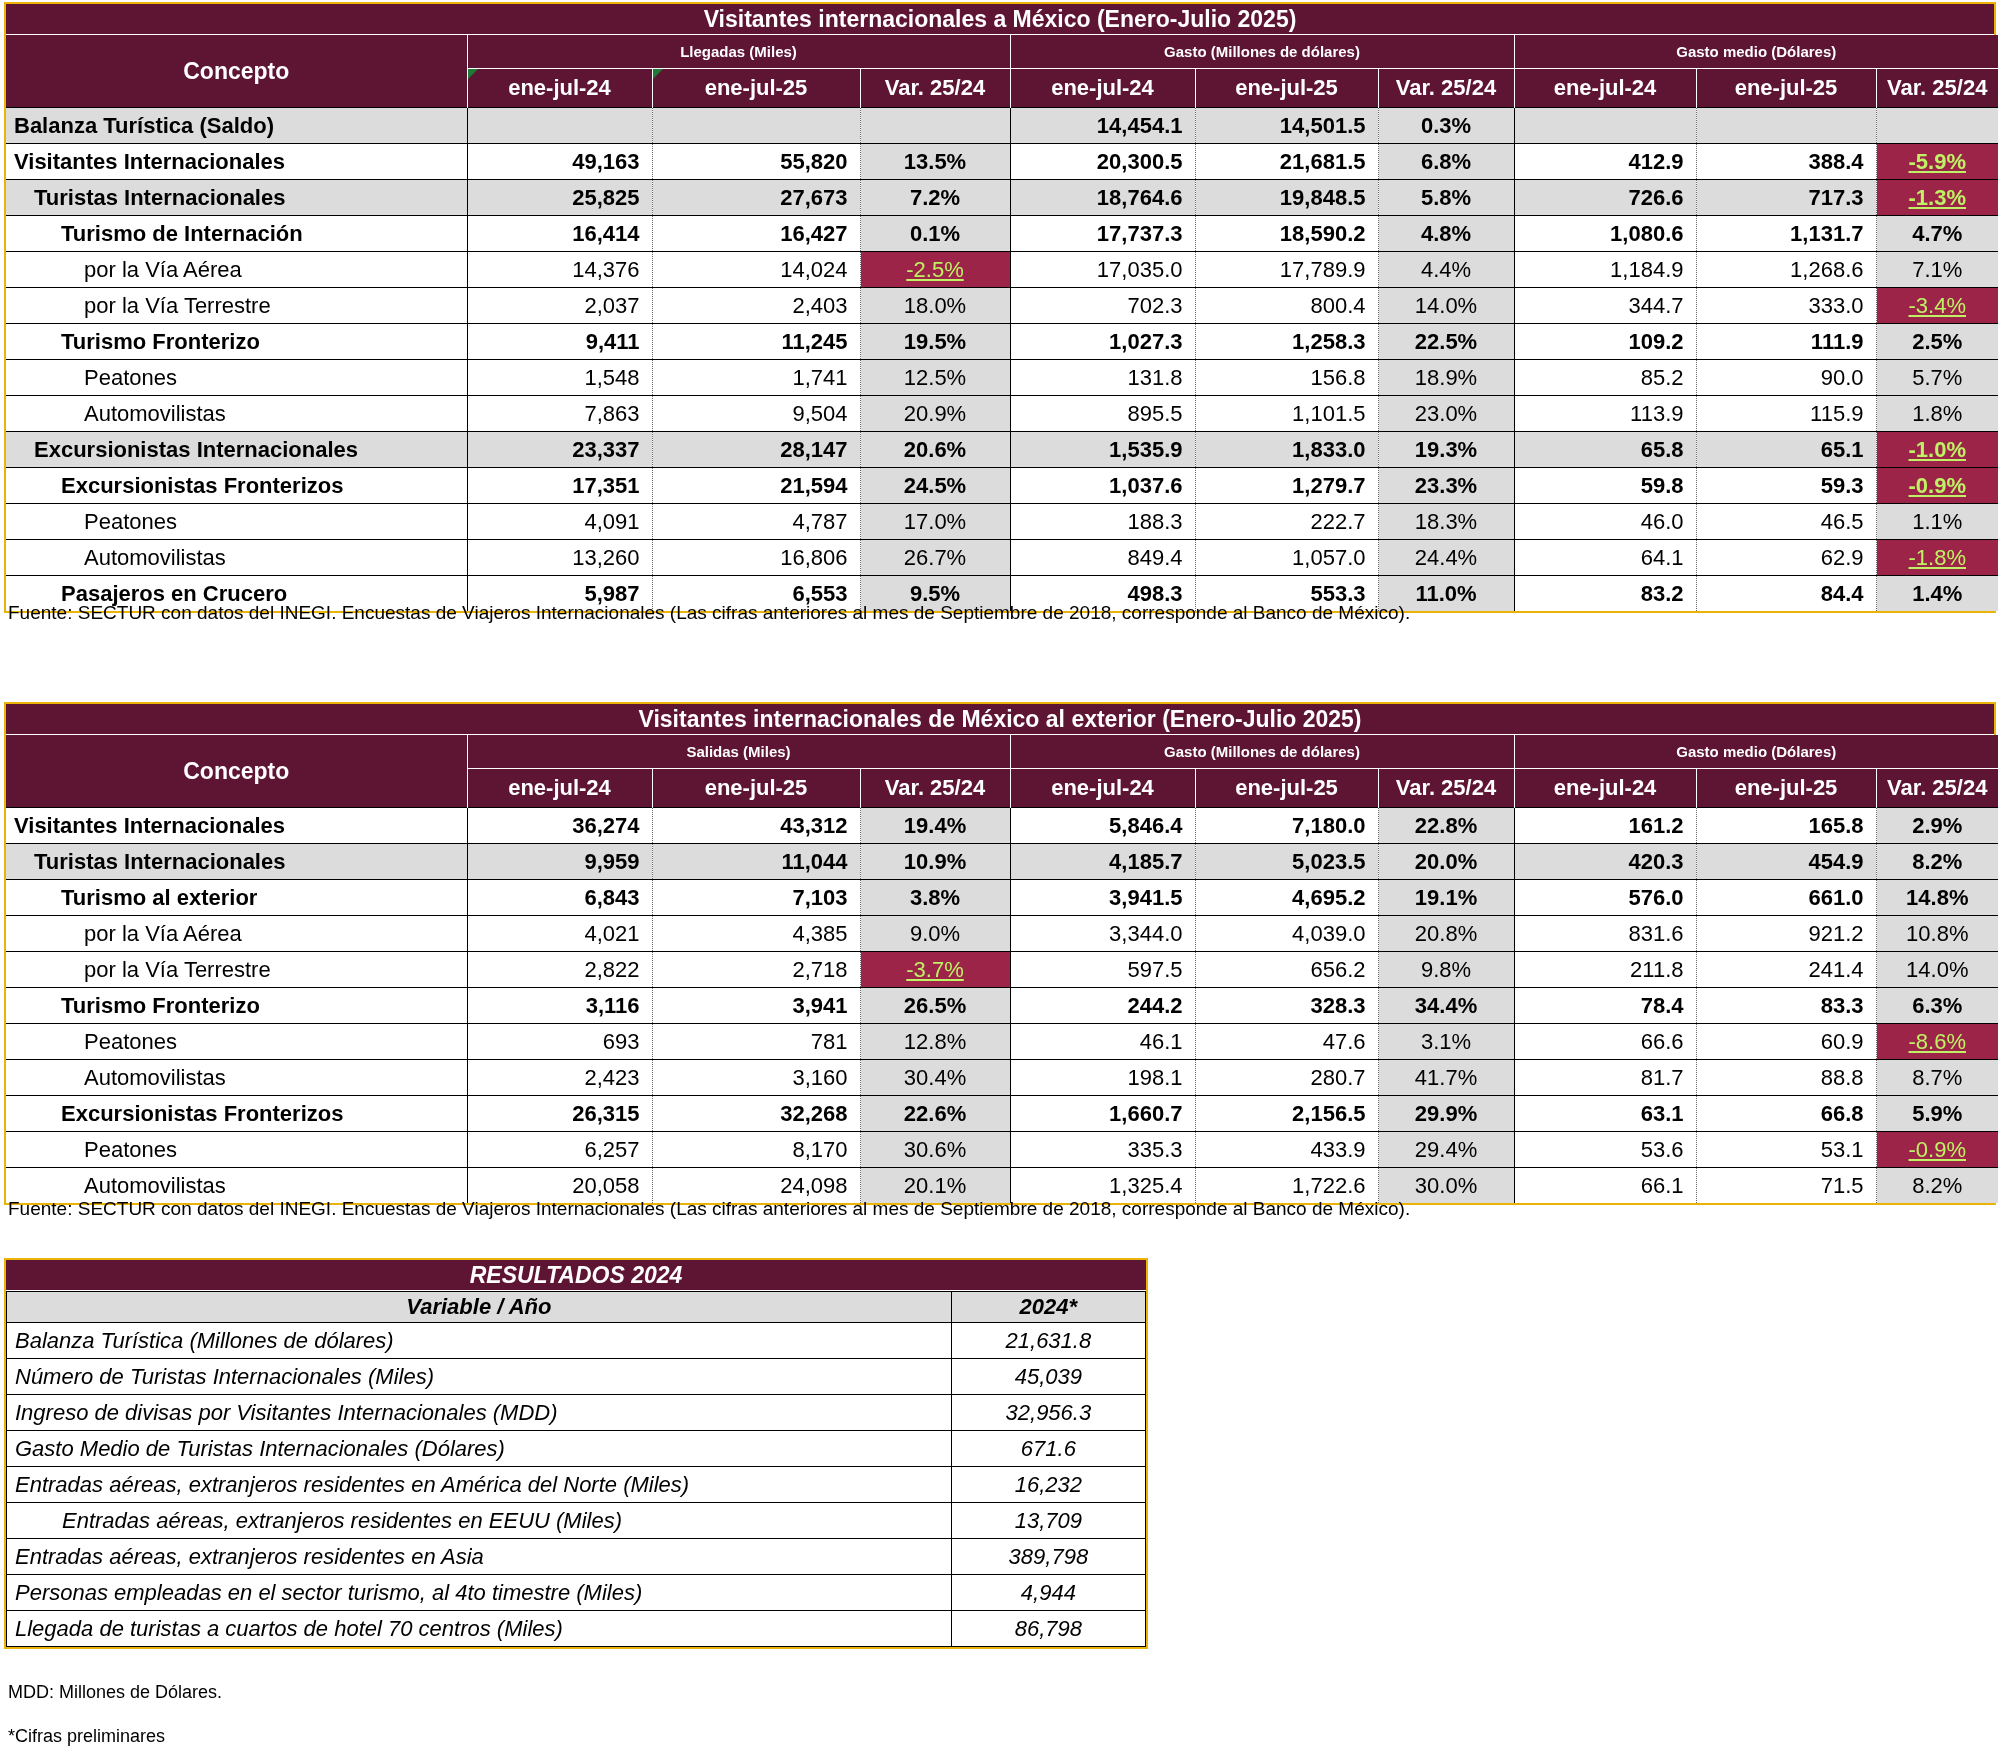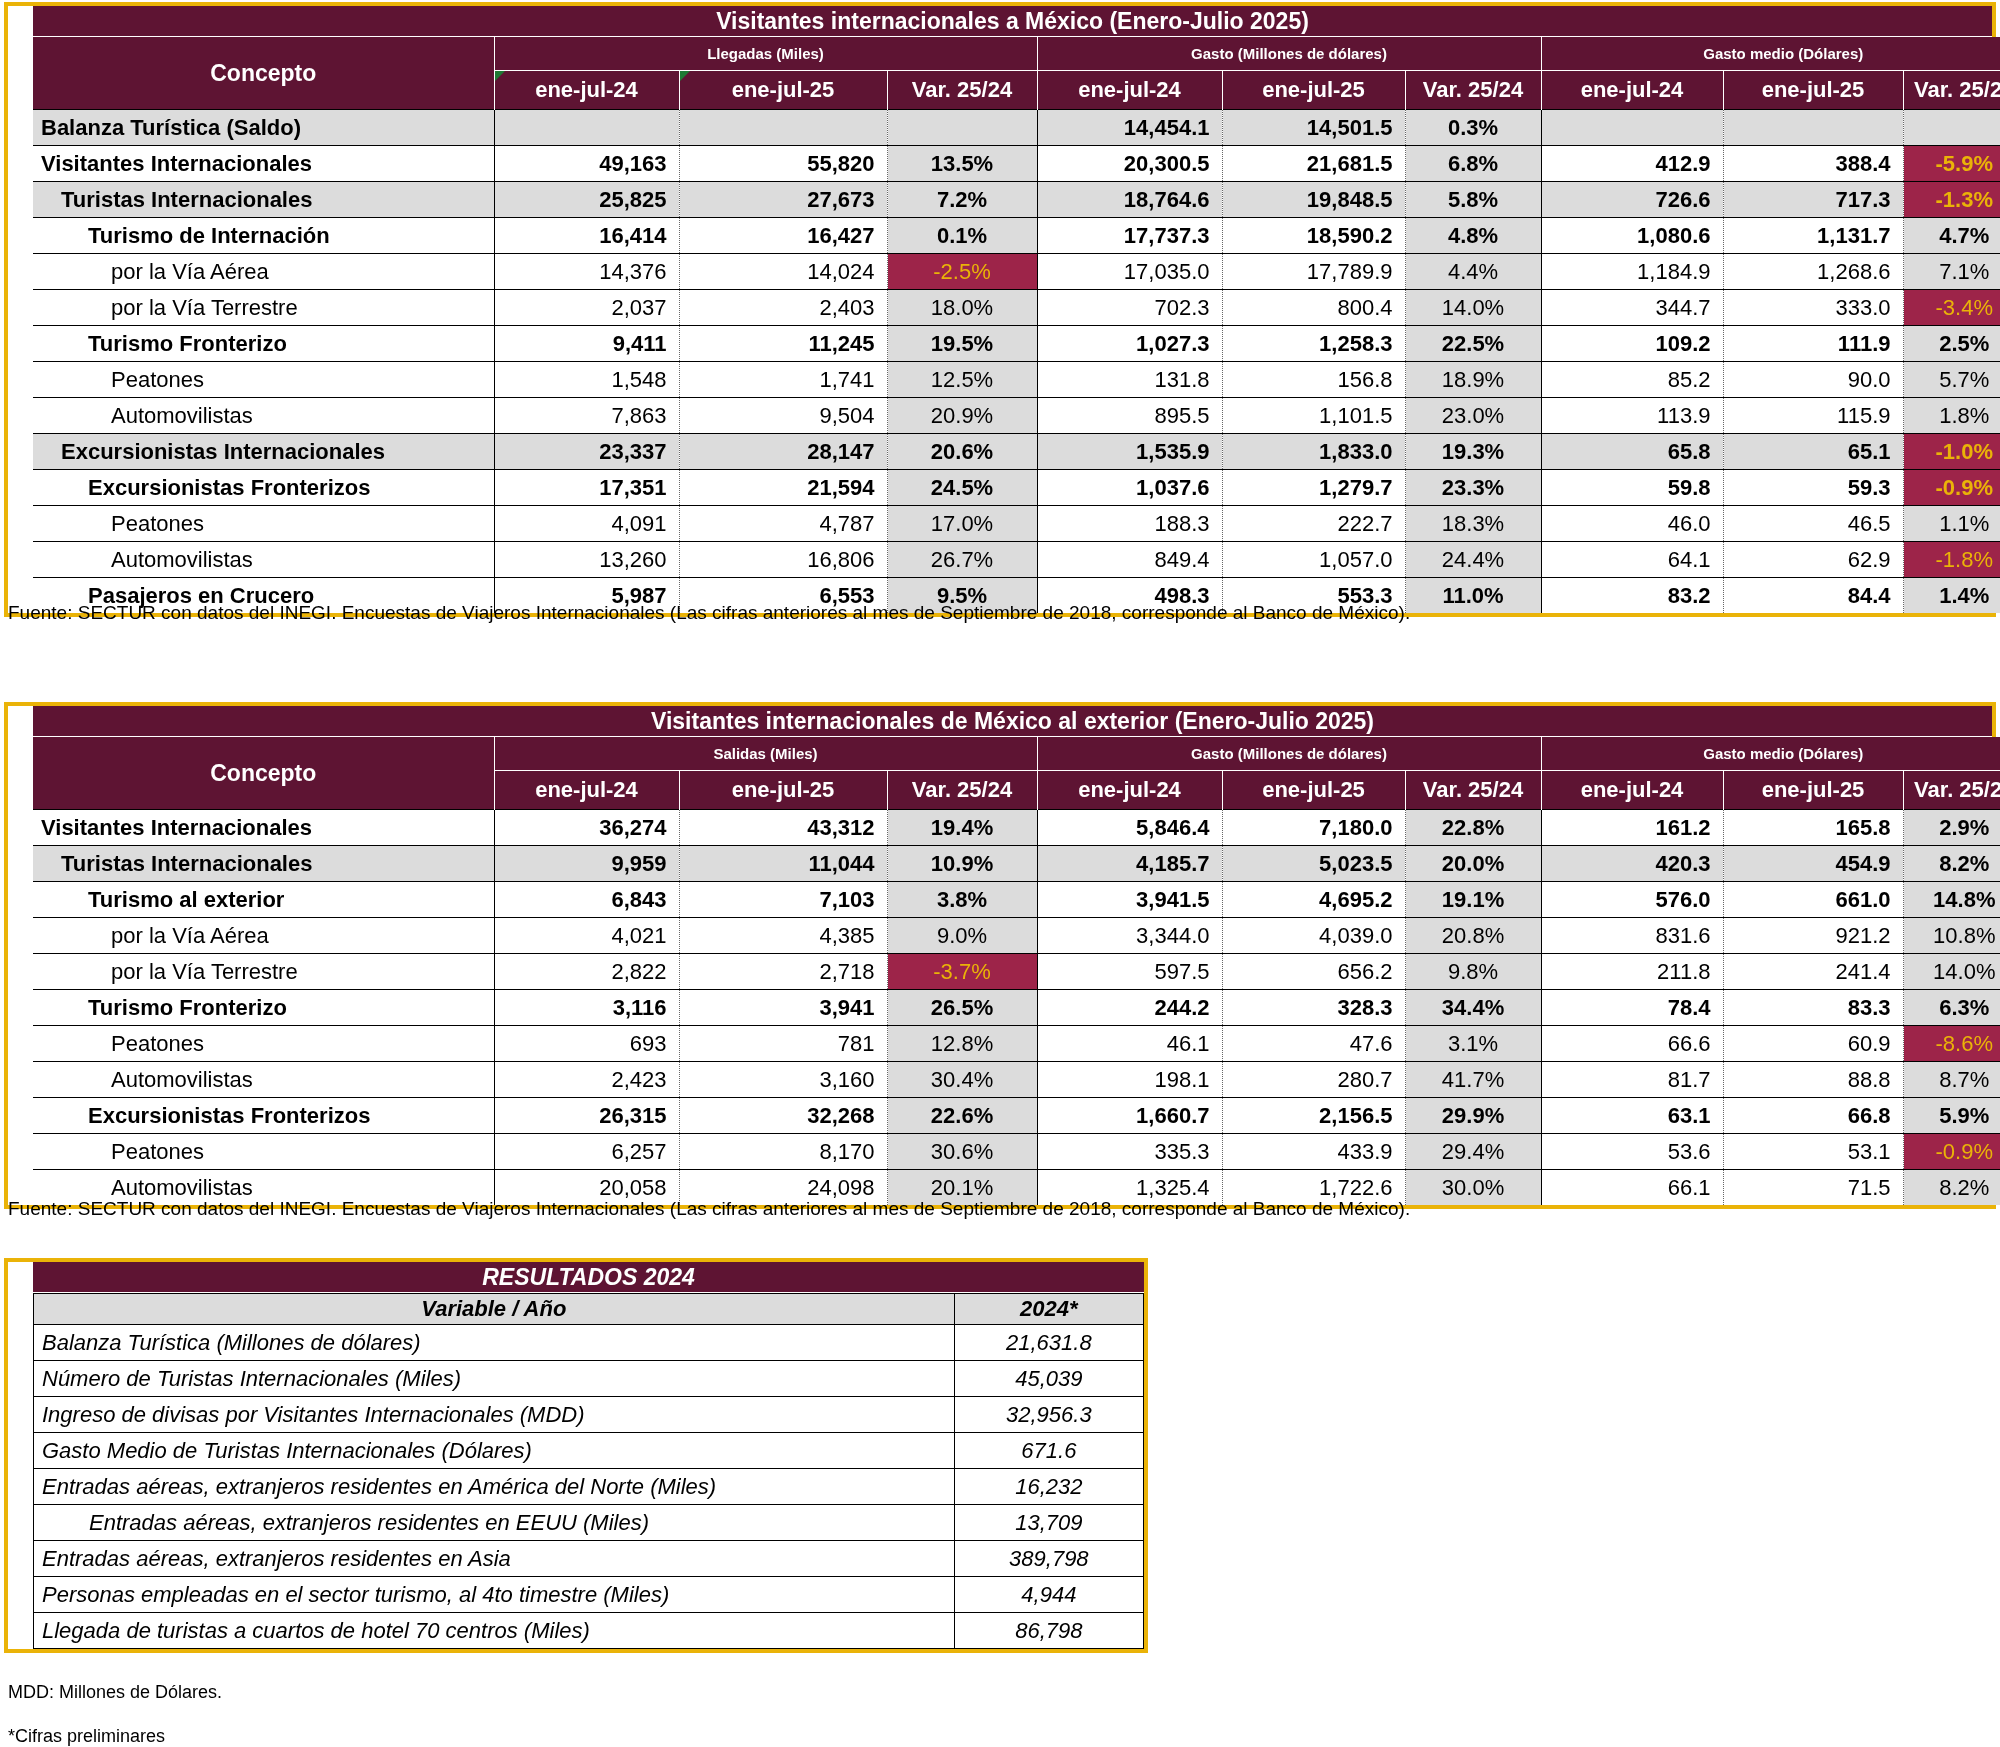--- a/index.html
+++ b/index.html
@@ -1,18 +1,18 @@
 <!DOCTYPE html>
 <html><head>
 <meta charset="utf-8">
 <style>
   html,body{margin:0;padding:0;background:#fff;}
   #page{position:relative;width:2000px;height:1747px;background:#fff;
         font-family:"Liberation Sans",sans-serif;color:#000;}
-  .tblwrap{position:absolute;left:4px;border:4px solid #eab308;box-sizing:border-box;padding-left:25px;}
+  .tblwrap{position:absolute;left:4px;border:2px solid #eab308;box-sizing:border-box;}
   .wide{width:1992px;}
   .t-title{height:30px;line-height:30px;text-align:center;font-weight:bold;font-size:23px;
            color:#fff;border-bottom:1px solid #fff;}
   table{border-collapse:collapse;table-layout:fixed;width:100%;}
   thead th{color:#fff;font-weight:bold;text-align:center;padding:0;overflow:hidden;}
   .h-conc{font-size:23px;border-right:1px solid #fff;}
   .h-group{font-size:15px;height:33px;border-left:1px solid #fff;}
   .h-sub{font-size:22px;height:38px;border-left:1px solid #fff;border-top:1px solid #fff;position:relative;}
   .gtri::before{content:"";position:absolute;top:0;left:0;border-top:10px solid;border-right:10px solid transparent;}
   tbody td{height:35px;font-size:22px;border-top:1px solid #000;padding:0;overflow:hidden;white-space:nowrap;}
@@ -24,21 +24,21 @@
   .ind0{padding-left:8px;}.ind1{padding-left:28px;}.ind2{padding-left:55px;}.ind3{padding-left:78px;}
   tr.bold td{font-weight:bold;}
   .footnote{position:absolute;left:8px;font-size:19px;}
   
   #t3wrap{width:1144px;font-style:italic;}
   #t3wrap thead th{font-weight:bold;font-size:22px;height:30px;border:1px solid #000;}
   #t3wrap tbody td{border:1px solid #000;}
   #t3wrap td.val{text-align:center;}
   .note{position:absolute;left:8px;font-size:18px;}
 </style>
-<style>tr.shaded td{background:#DCDCDC;}td.var{background:#DCDCDC;}tbody td.neg{background:#9D2449;color:#eab308;}.gtri::before{border-top-color:#1E7A34;}</style></head>
+<style>tr.shaded td{background:#DCDCDC;}td.var{background:#DCDCDC;}tbody td.neg{background:#9D2449;color:#bef264;text-decoration:underline;}.gtri::before{border-top-color:#1E7A34;}</style></head>
 <body>
 
 <div id="page">
 
   <div class="tblwrap wide" style="top:2px;">
     <div class="t-title" style="background: rgb(94, 20, 51);">Visitantes internacionales a México (Enero-Julio 2025)</div>
     <table>
       <colgroup>
           <col style="width: 461px;">
           <col style="width: 185px;">

